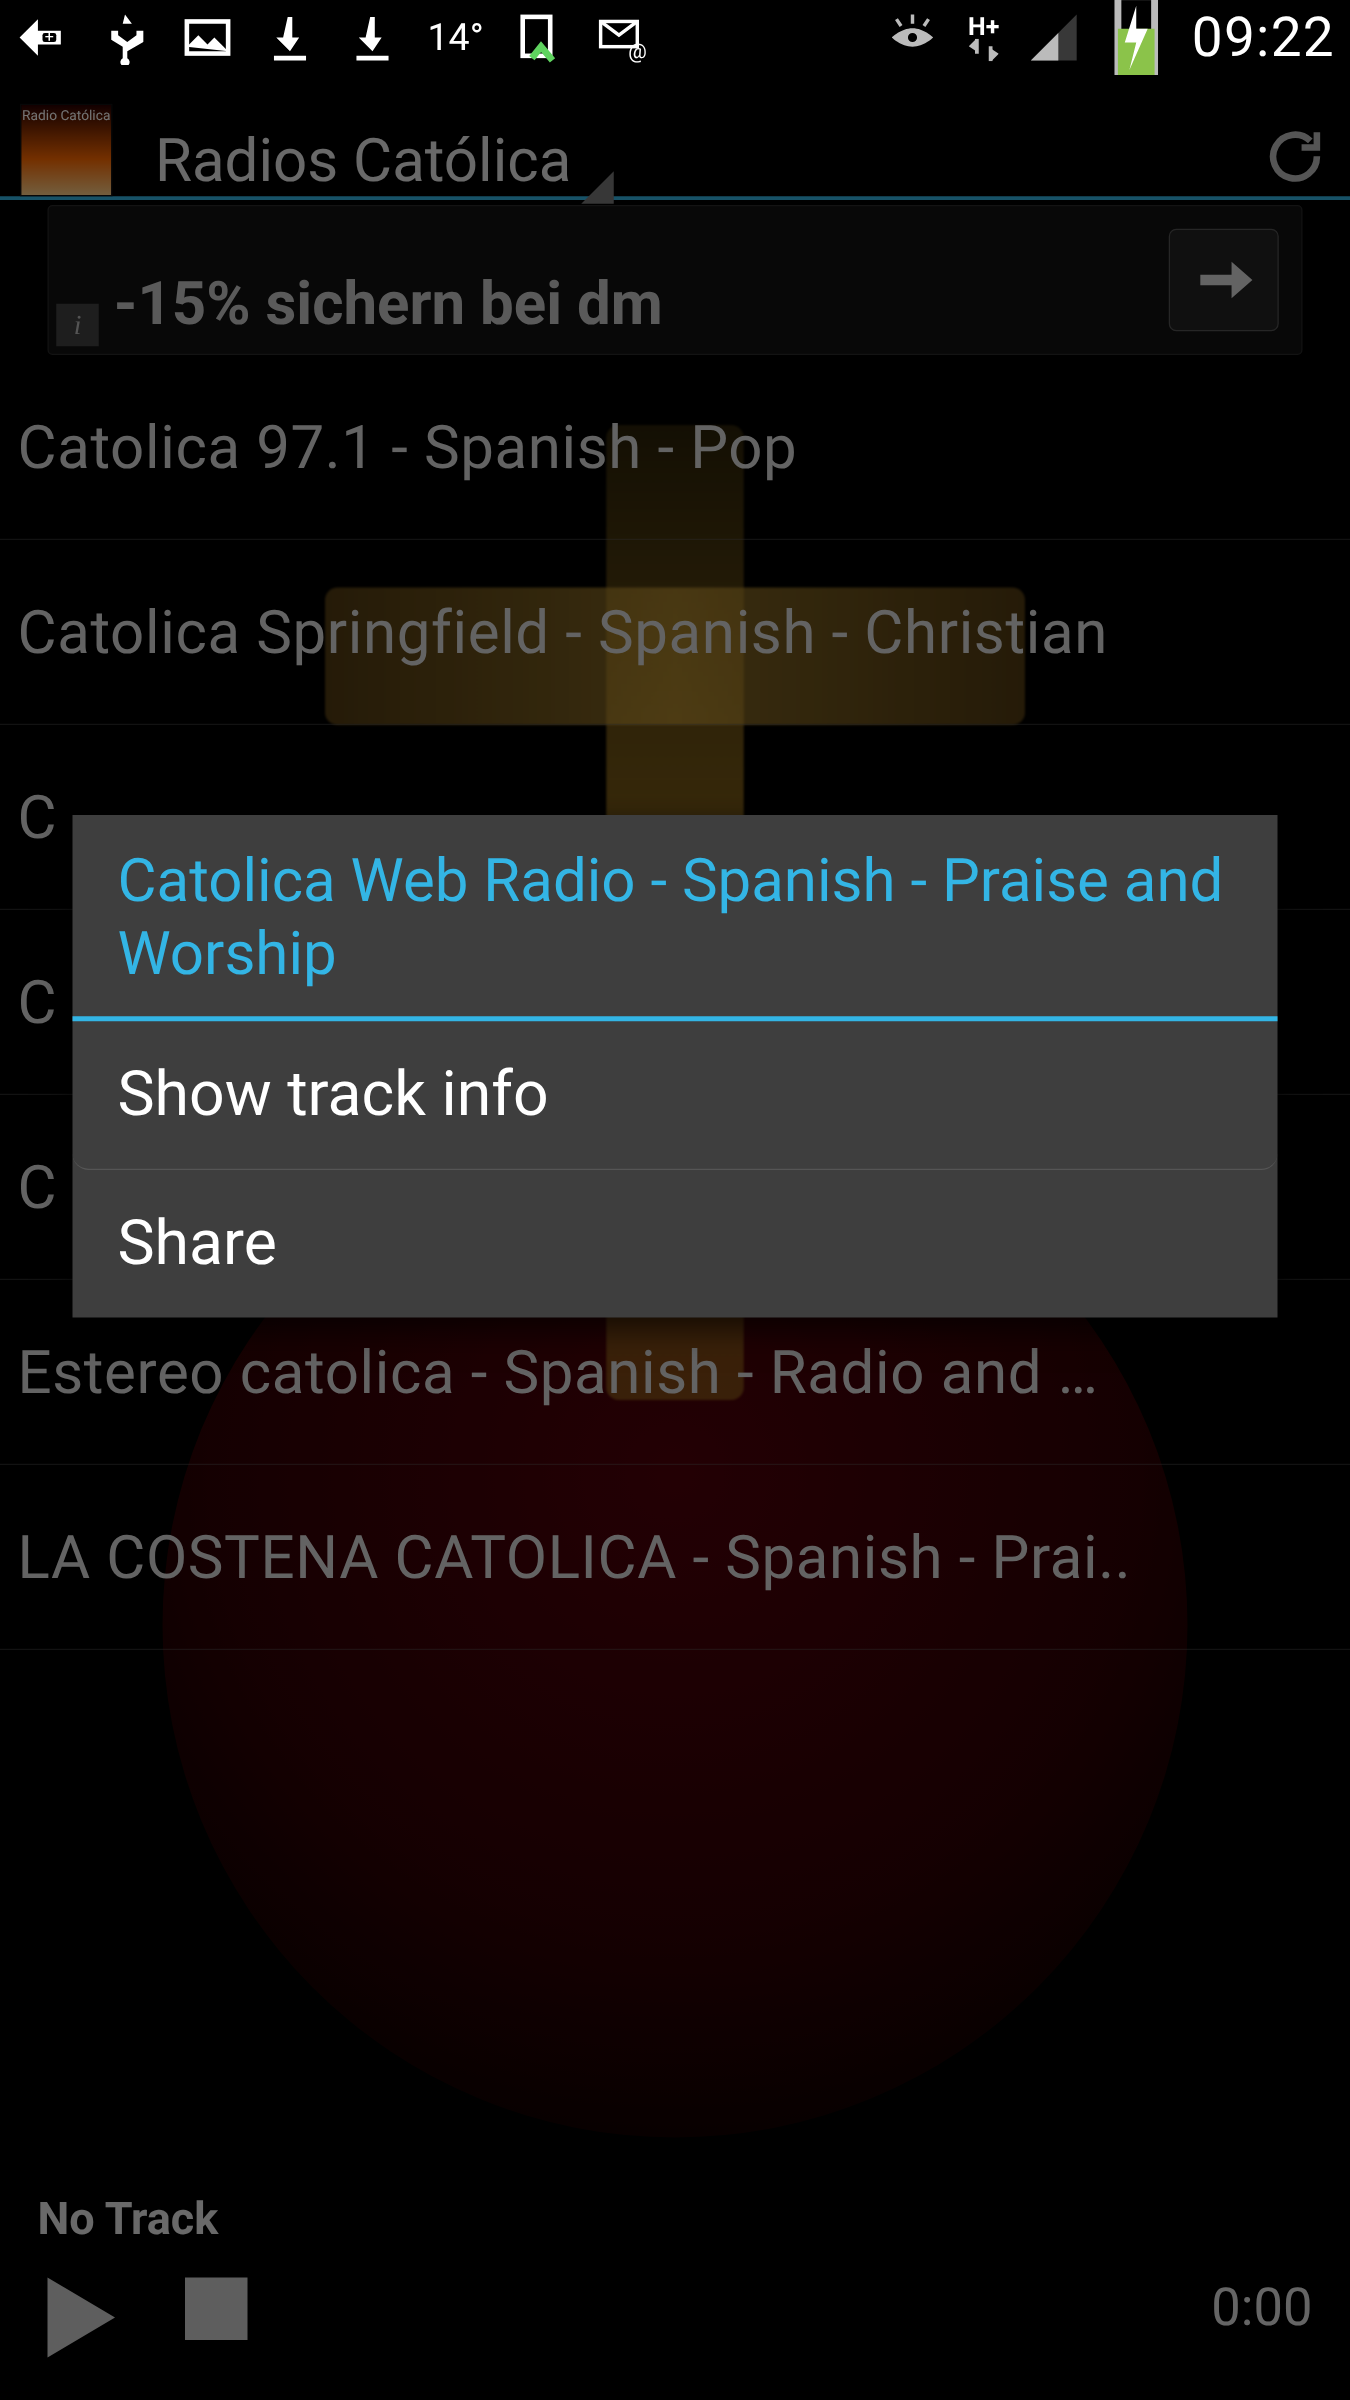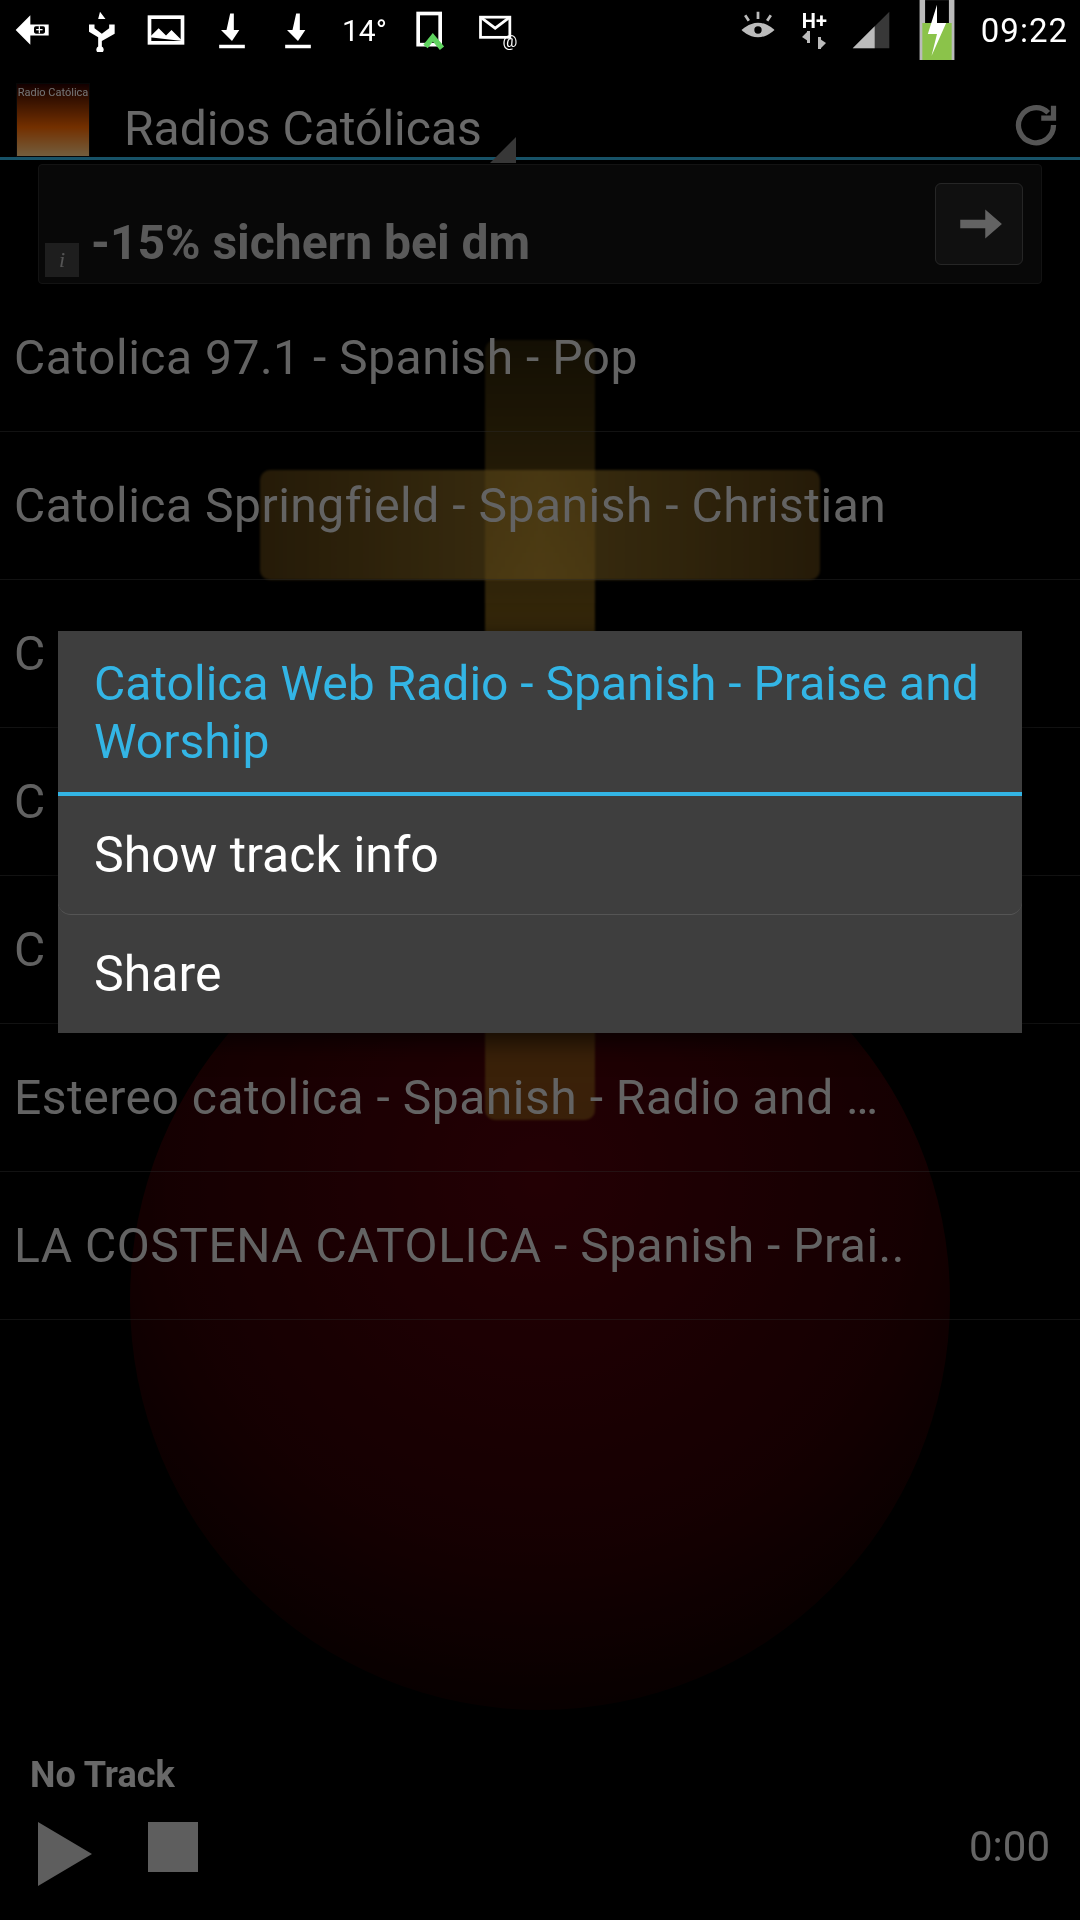--- a/index.html
+++ b/index.html
@@ -1,21 +1,21 @@
 <!DOCTYPE html>
 <html><head>
 <meta charset="utf-8">
 <style>
   * { margin: 0; padding: 0; box-sizing: border-box; }
   html, body { width: 1080px; height: 1920px; overflow: hidden; font-family: Roboto, "Helvetica Neue", Arial, sans-serif; background: #000; color: #e0e0e0; }
 
   
   .status-bar { height: 60px; width: 100%; background: #000; display: flex; align-items: center; padding: 0 12px; gap: 22px; font-size: 34px; color: #fff; }
   .status-bar .spacer { flex: 1; }
-  .status-bar .clock { font-size: 33px; font-weight: 400; letter-spacing: 1px; }
+  .status-bar .clock { font-size: 44px; font-weight: 400; letter-spacing: 1px; }
   .sb-ico { display: inline-flex; align-items: center; justify-content: center; width: 44px; height: 44px; }
 
   
   .app { position: relative; width: 100%; height: 1860px; background: #000; }
 
   
   .bg-art { position: absolute; inset: 0; z-index: 0; }
   .bg-cross-v { position: absolute; top: 280px; left: 50%; transform: translateX(-50%); width: 110px; height: 780px;
     background: linear-gradient(#4a3a10, #cf9a2a 40%, #a4771d); filter: blur(1px); border-radius: 10px; opacity: .6; }
   .bg-cross-h { position: absolute; top: 410px; left: 50%; transform: translateX(-50%); width: 560px; height: 110px;
@@ -56,21 +56,21 @@
   .track-title { font-size: 36px; font-weight: 700; color: #e8e8e8; }
   .player-row { display: flex; align-items: flex-start; gap: 56px; }
   .play-ico { width: 0; height: 0; border-top: 32px solid transparent; border-bottom: 32px solid transparent;
     border-left: 54px solid #d0d0d0; margin-left: 8px; }
   .stop-ico { width: 50px; height: 50px; background: #d0d0d0; }
   .player-row .grow { flex: 1; }
   .time-text { font-size: 42px; color: #e0e0e0; }
 
   
   .scrim { position: absolute; inset: 0; background: rgba(0,0,0,.55); z-index: 10; }
-  .dialog { position: absolute; z-index: 20; left: 58px; right: 58px; top: 571px;
+  .dialog { position: absolute; z-index: 20; left: 58px; right: 58px; top: 592px;
     background: #3e3e3e; box-shadow: 0 8px 24px rgba(0,0,0,.7); }
   .dialog-header { padding: 24px 36px 22px; font-size: 48px; color: #33b5e5; border-bottom: 4px solid #33b5e5; line-height: 1.2; }
   .dialog-item { padding: 30px 36px; font-size: 50px; color: #fff; border-bottom: 1px solid #555; border-radius: 13px; }
   .dialog-item:last-child { border-bottom: none; }
 </style>
 </head>
 <body>
 
 <div class="status-bar">
   <span class="sb-ico">
@@ -153,21 +153,21 @@
     <div class="bg-heart"></div>
     <div class="bg-cross-v"></div>
     <div class="bg-cross-h"></div>
   </div>
 
   <div class="action-bar">
     <div class="app-icon">
       <span class="mini">Radio Católica</span>
     </div>
     <div class="app-title-wrap">
-      <span class="app-title">Radios Católicas</span>
+      <span class="app-title">Radios Católica</span>
       <span class="spinner-tri"></span>
     </div>
     <div class="grow"></div>
     <div class="refresh-ico">
       <svg viewBox="0 0 64 64">
           <path d="M52 32a20 20 0 1 1-6-14"></path>
           <path d="M52 10v14H38"></path>
         </svg>
     </div>
   </div>

